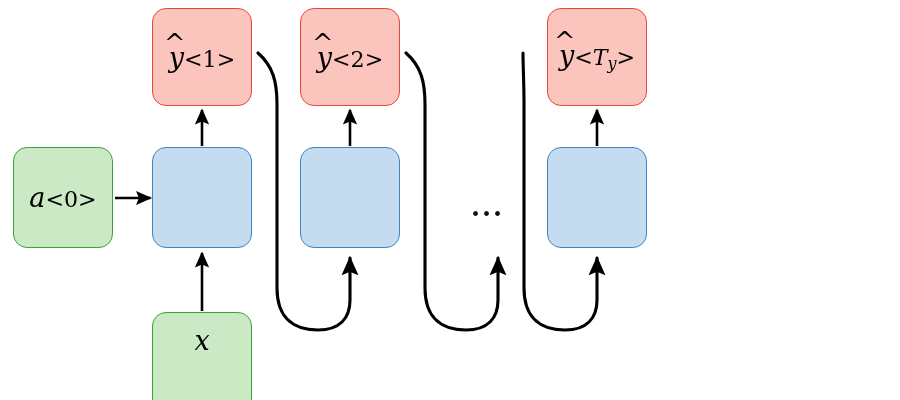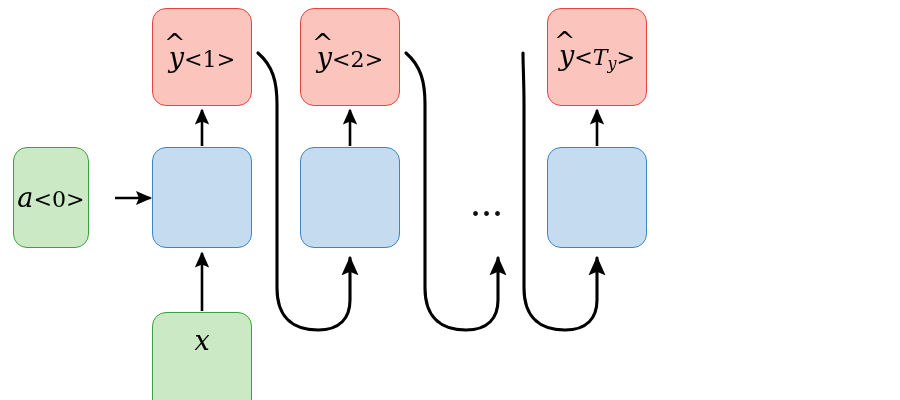--- a/index.html
+++ b/index.html
@@ -140,21 +140,21 @@
   <div class="node node-cell" style="left:152px; top:147px; width:100px; height:101px;">
     <span class="node-label"></span>
   </div>
   <div class="node node-cell" style="left:300px; top:147px; width:100px; height:101px;">
     <span class="node-label"></span>
   </div>
   <div class="node node-cell" style="left:547px; top:147px; width:100px; height:101px;">
     <span class="node-label"></span>
   </div>
 
-  <div class="node node-input" style="left:13px; top:147px; width:76px; height:101px;">
+  <div class="node node-input" style="left:13px; top:147px; width:100px; height:101px;">
     <span class="node-label lbl-a"><span>a</span><span class="sup"><span>&lt;</span><span>0</span><span>&gt;</span></span></span>
   </div>
 
   <div class="node node-input" style="left:152px; top:312px; width:100px; height:101px;">
     <span class="node-label lbl-x" style="position:relative; top:-22px;">x</span>
   </div>
 
   <div class="ellipsis" style="left:471px; top:194px;">...</div>
 
 </div>

